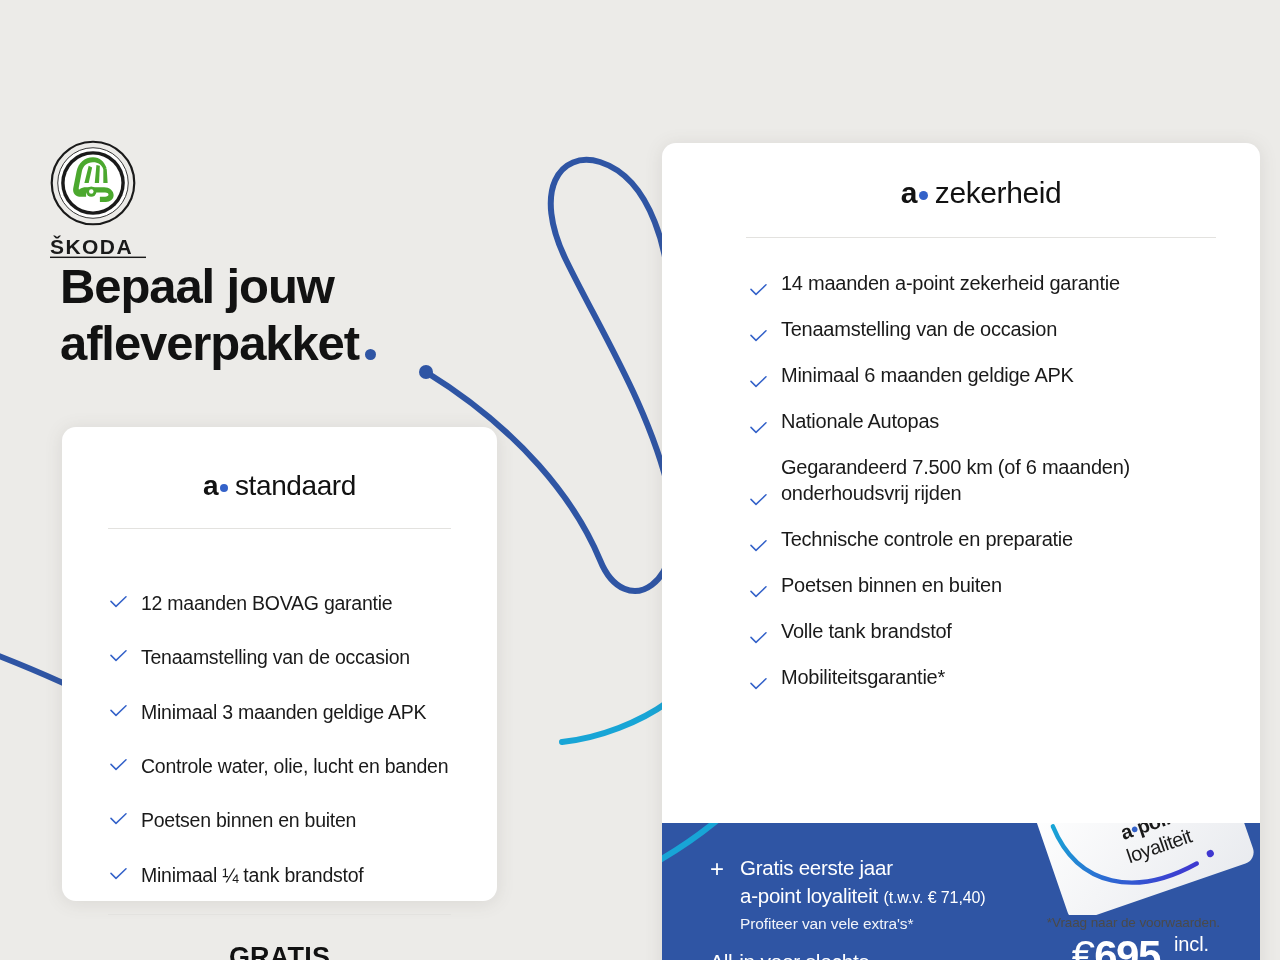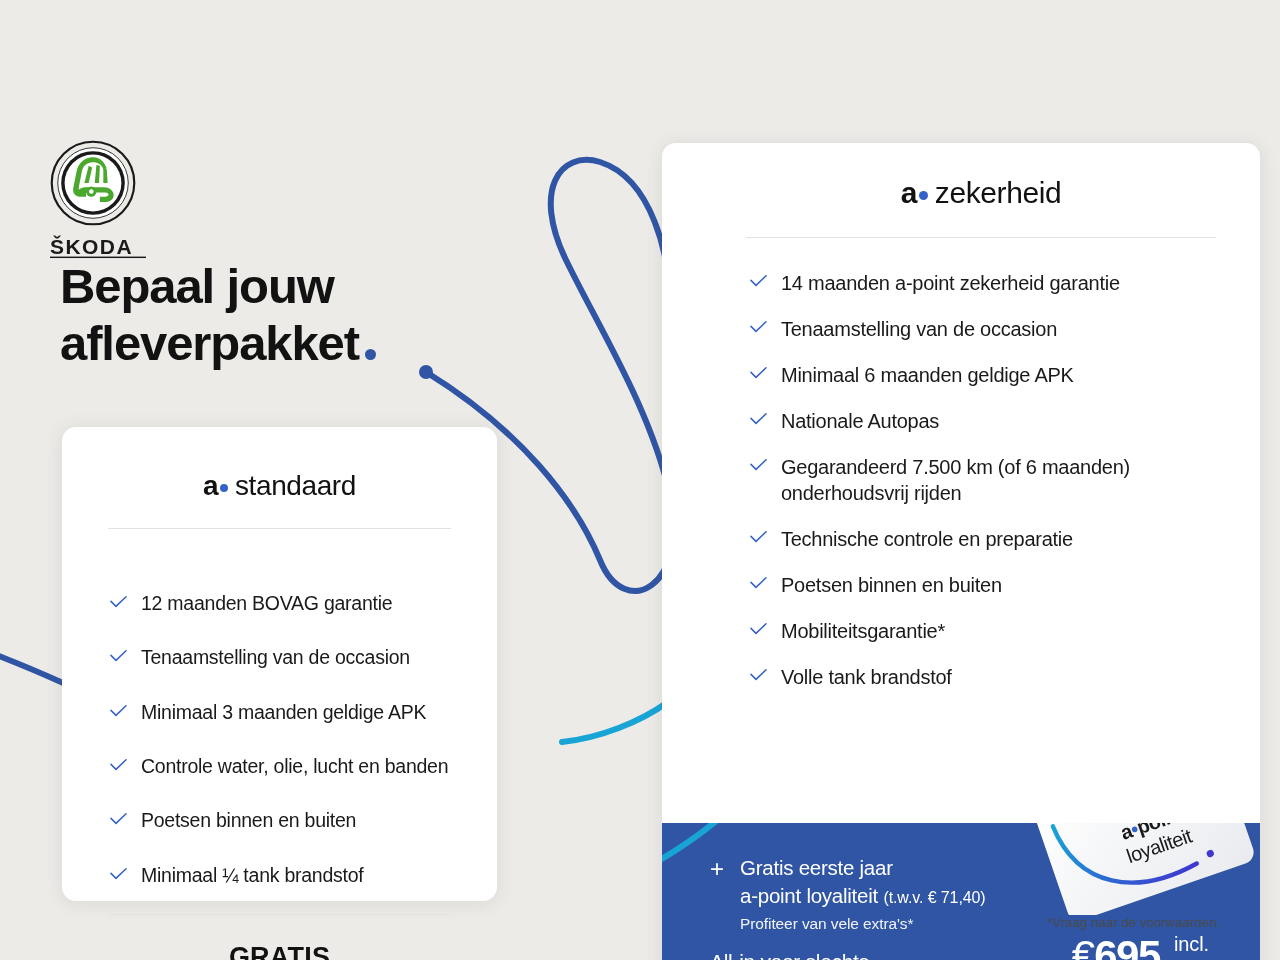--- a/index.html
+++ b/index.html
@@ -62,21 +62,21 @@
   .feature-list{list-style:none;margin:0;padding:0;}
   .card-standaard .feature-list{padding:33px 0 0 48px;}
   .card-zekerheid .feature-list{padding:32px 0 0 48px;}
 
   .feature-item{
     display:flex;align-items:flex-start;gap:14px;
     font-size:19.5px;line-height:1.3;color:#1A1A1A;
     letter-spacing:-.25px;
   }
   .card-standaard .feature-item{margin-bottom:20px;margin-top:29px;}
-  .card-zekerheid .feature-item{margin-bottom:20px;font-size:20px;}
+  .card-zekerheid .feature-item{margin-bottom:20px;font-size:20px;align-items:flex-end;}
   .check{flex:0 0 auto;margin-top:5px;}
   .feature-text{flex:1 1 auto;}
 
   .gratis{
     text-align:center;font-size:27px;font-weight:700;color:#111;
     letter-spacing:.2px;margin-top:27px;
   }
 
   
   .blue-footer{
@@ -259,27 +259,27 @@
       <li class="feature-item">
         <svg class="check" width="17" height="12" viewBox="0 0 17 12">
             <path d="M1 5.4 L6 10.4 L16 0.8" fill="none" stroke="#3462C9" stroke-width="1.5" stroke-linecap="round" stroke-linejoin="round"></path>
           </svg>
         <span class="feature-text">Poetsen binnen en buiten</span>
       </li>
       <li class="feature-item">
         <svg class="check" width="17" height="12" viewBox="0 0 17 12">
             <path d="M1 5.4 L6 10.4 L16 0.8" fill="none" stroke="#3462C9" stroke-width="1.5" stroke-linecap="round" stroke-linejoin="round"></path>
           </svg>
+        <span class="feature-text">Volle tank brandstof</span>
+      </li>
+      <li class="feature-item">
+        <svg class="check" width="17" height="12" viewBox="0 0 17 12">
+            <path d="M1 5.4 L6 10.4 L16 0.8" fill="none" stroke="#3462C9" stroke-width="1.5" stroke-linecap="round" stroke-linejoin="round"></path>
+          </svg>
         <span class="feature-text">Mobiliteitsgarantie*</span>
-      </li>
-      <li class="feature-item">
-        <svg class="check" width="17" height="12" viewBox="0 0 17 12">
-            <path d="M1 5.4 L6 10.4 L16 0.8" fill="none" stroke="#3462C9" stroke-width="1.5" stroke-linecap="round" stroke-linejoin="round"></path>
-          </svg>
-        <span class="feature-text">Volle tank brandstof</span>
       </li>
     </ul>
 
     <div class="blue-footer">
 
       <svg class="cyan-curve" viewBox="0 0 170 90">
         <path d="M 2 84 C 60 74, 120 40, 166 2" fill="none" stroke="#18A5D6" stroke-width="6" stroke-linecap="round"></path>
       </svg>
 
       <div class="loyalty-card-wrap">

